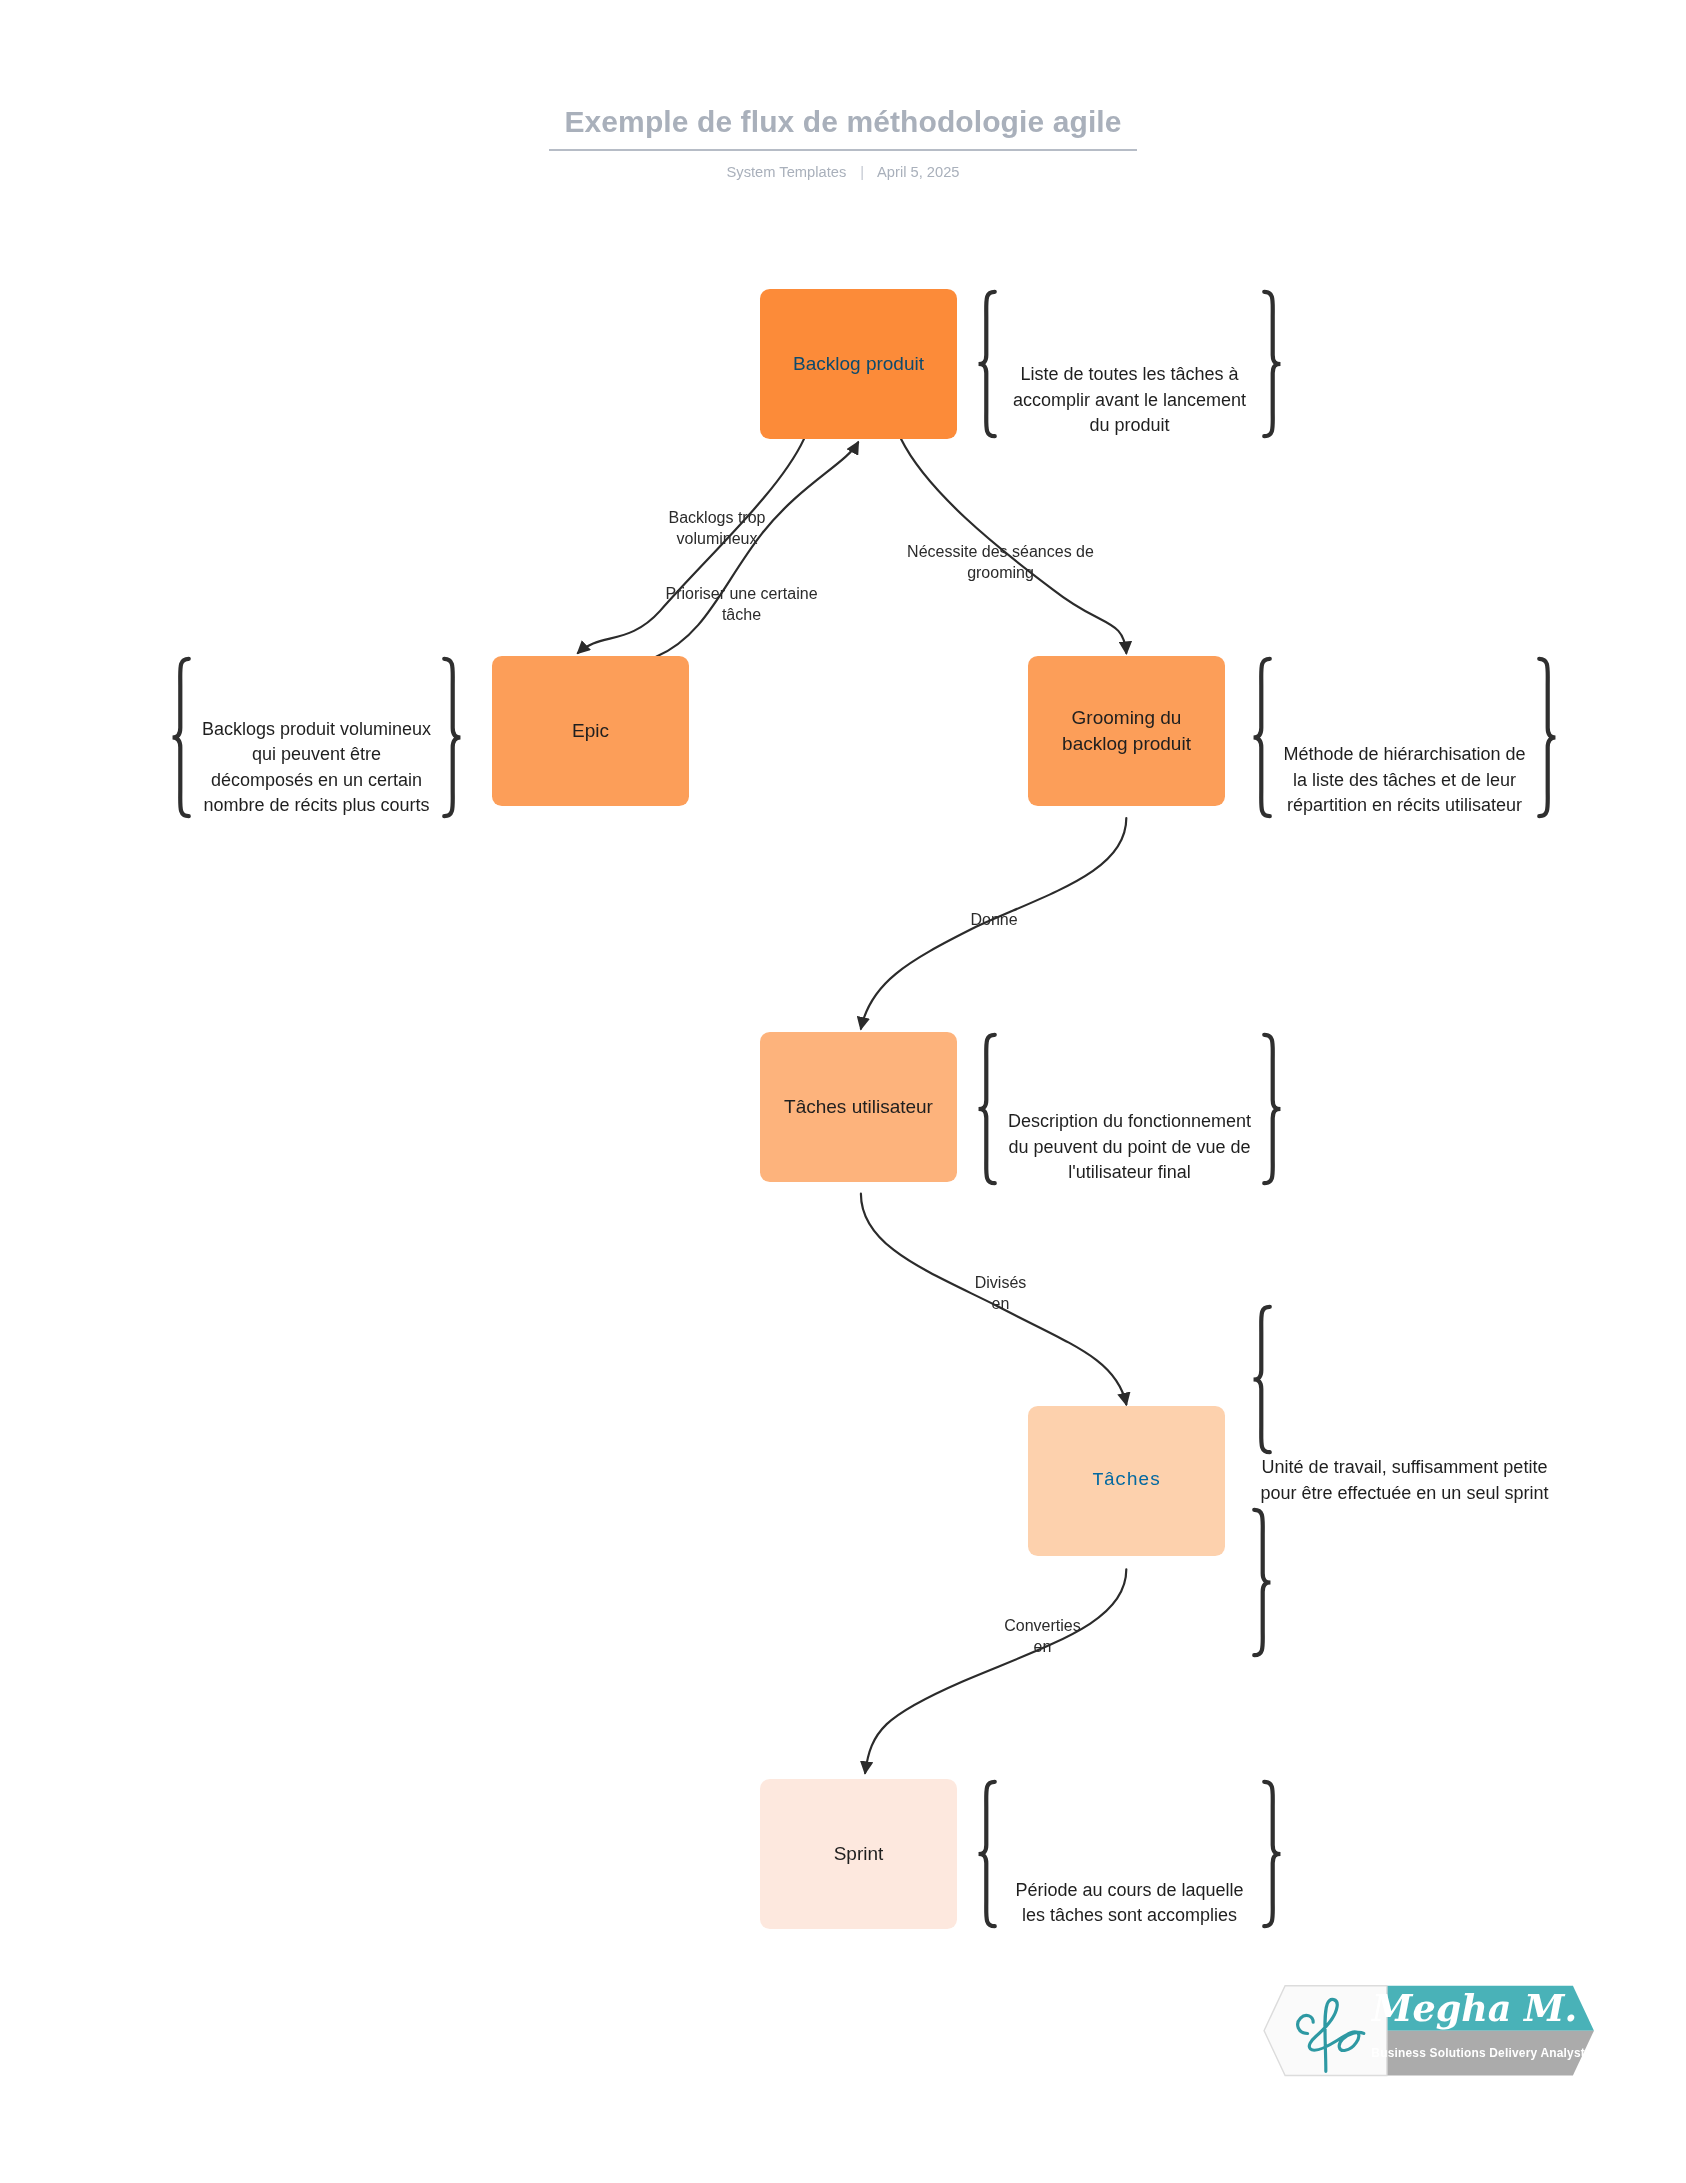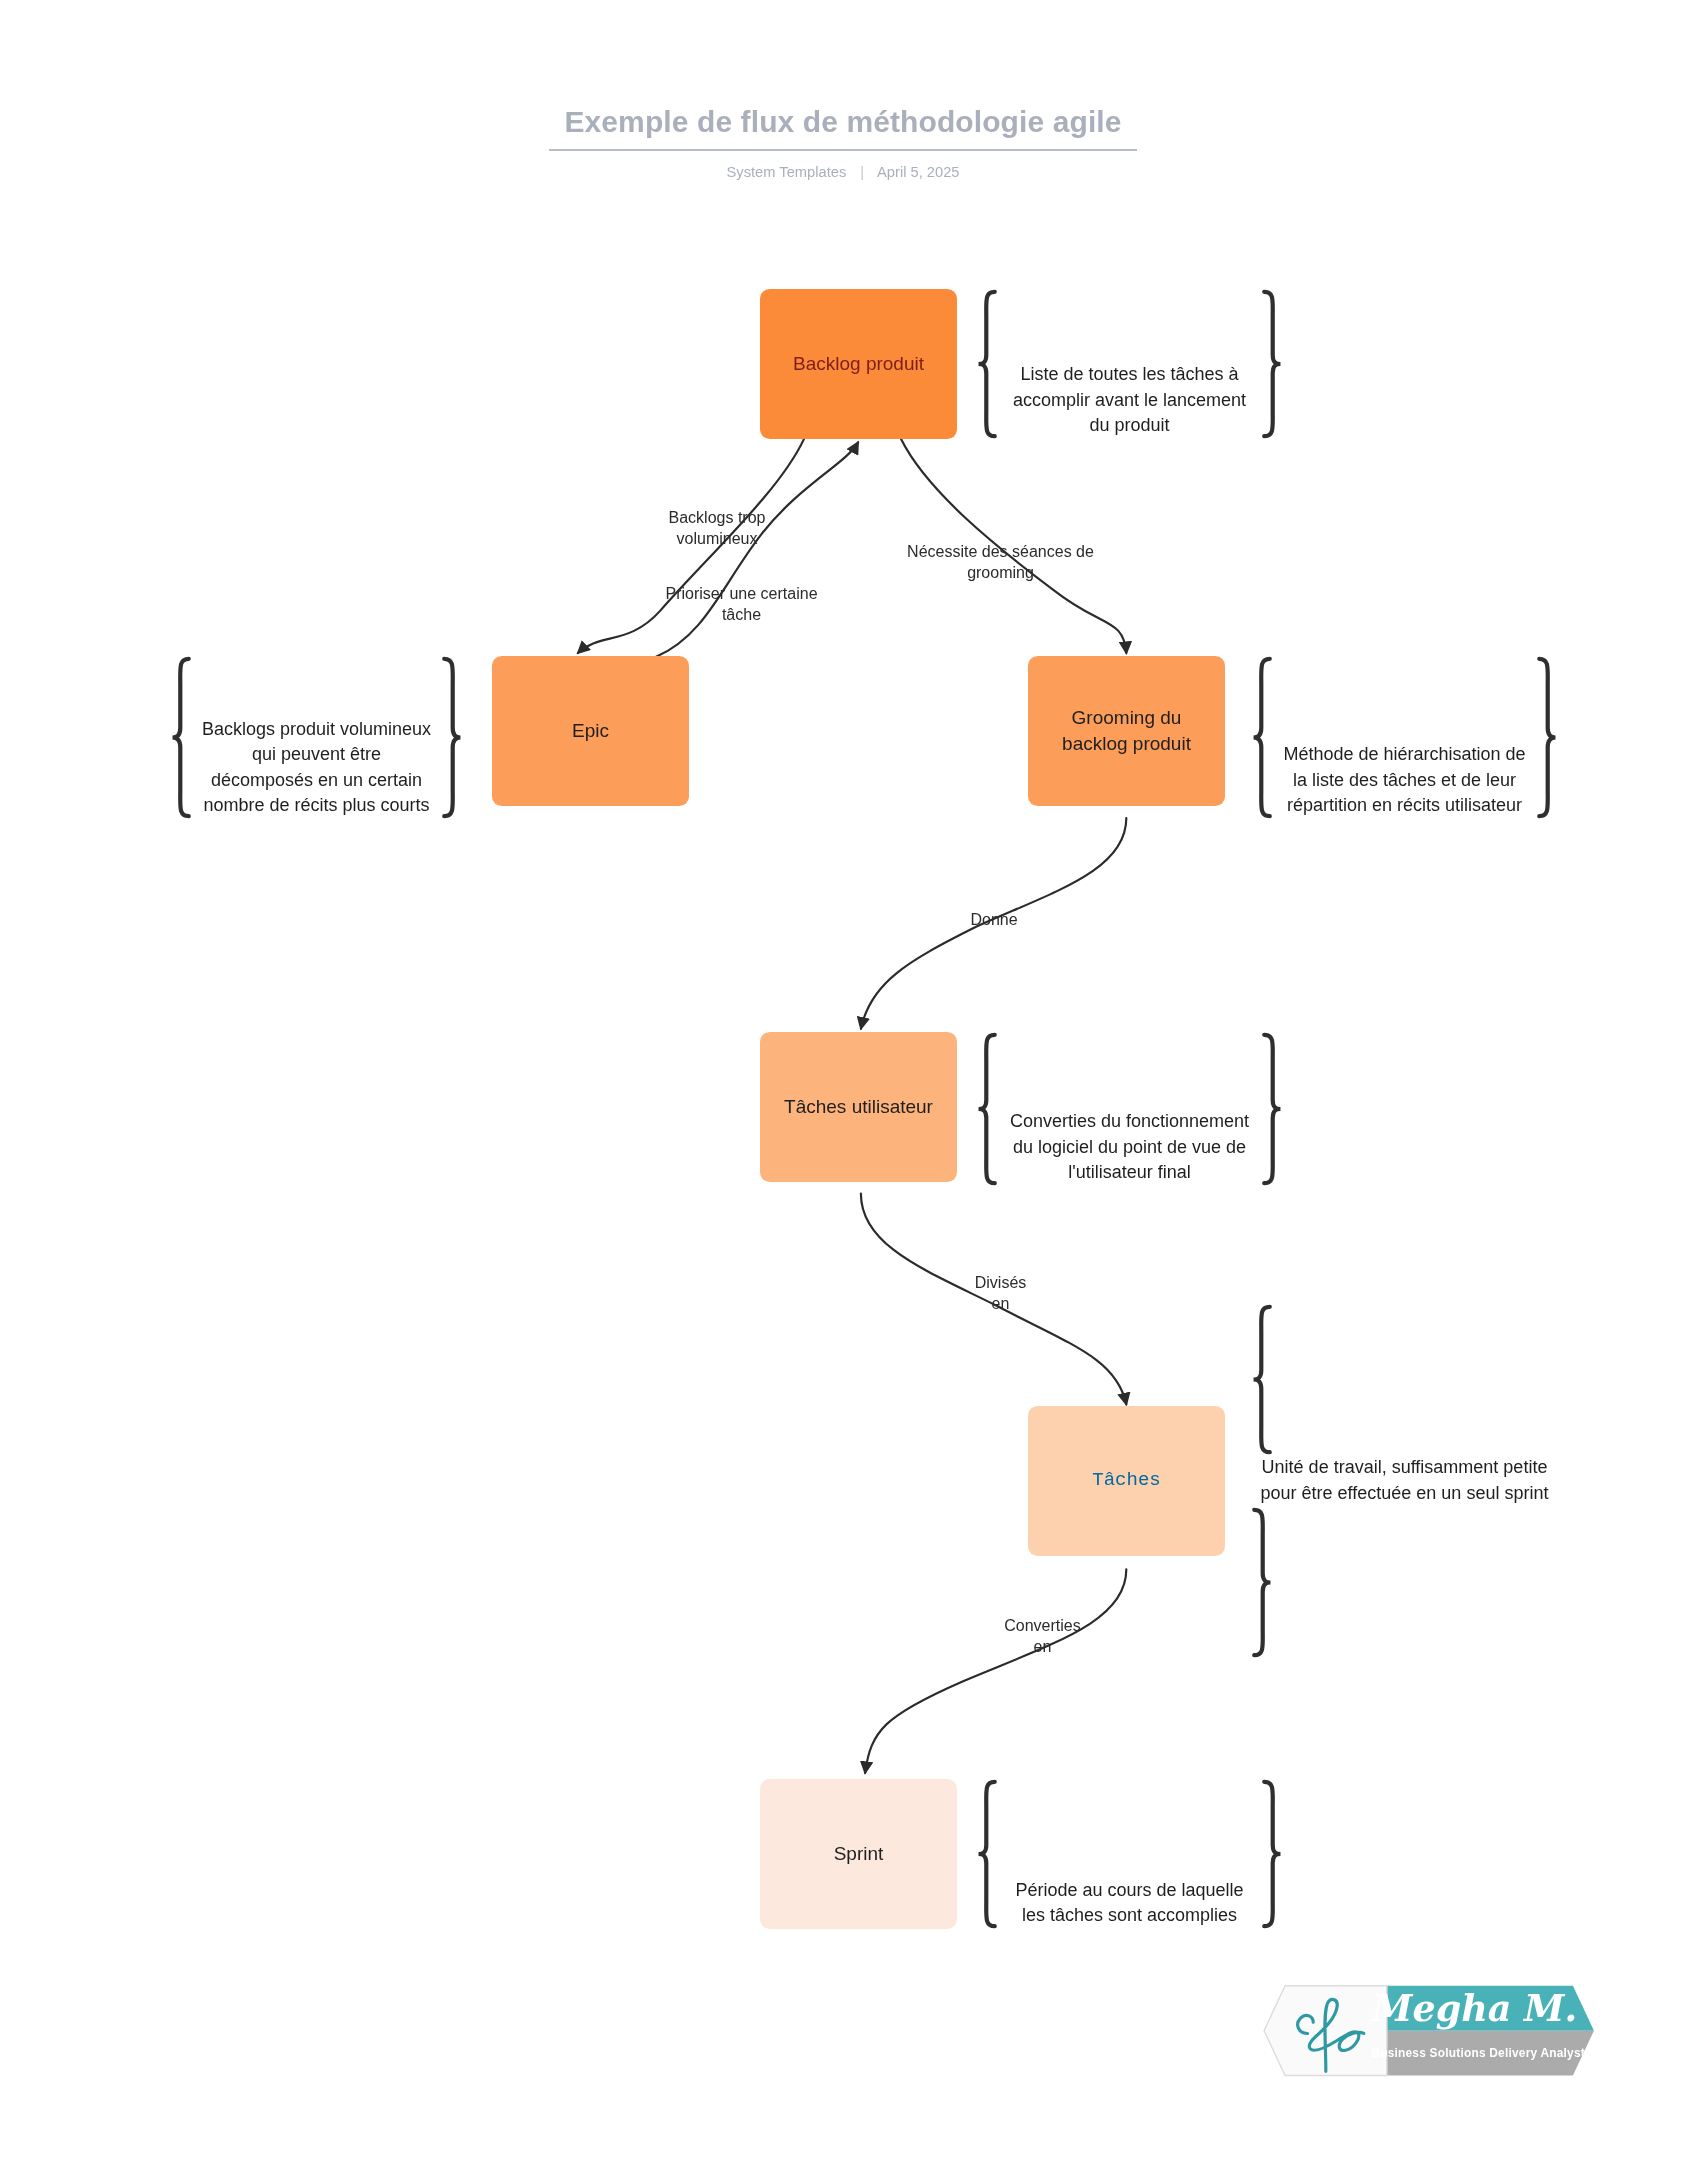--- a/index.html
+++ b/index.html
@@ -167,21 +167,21 @@
       <path d="M 1283 625 C 1320 700, 1420 780, 1500 840 C 1570 895, 1600 880, 1604 930" marker-end="url(#arrow)"></path>
 
       <path d="M 1604 1165 C 1604 1240, 1500 1270, 1390 1320 C 1290 1370, 1240 1400, 1226 1465" marker-end="url(#arrow)"></path>
 
       <path d="M 1226 1700 C 1226 1775, 1320 1810, 1420 1860 C 1525 1915, 1590 1935, 1604 2000" marker-end="url(#arrow)"></path>
 
       <path d="M 1604 2235 C 1604 2310, 1500 2340, 1370 2395 C 1260 2443, 1240 2465, 1232 2525" marker-end="url(#arrow)"></path>
     </g>
   </svg>
 
-  <div class="node" style="left:760px; top:289px; width:197px; height:150px; background:#FC8B39; color:#7f1d1d;">
+  <div class="node" style="left:760px; top:289px; width:197px; height:150px; background:#FC8B39; color:#0c4a6e;">
     <span>Backlog produit</span>
   </div>
 
   <div class="node" style="left:492px; top:656px; width:197px; height:150px; background:#FC9E59; color:#1f1f1f;">
     <span>Epic</span>
   </div>
 
   <div class="node" style="left:1028px; top:656px; width:197px; height:150px; background:#FC9E59; color:#1f1f1f;">
     <span>Grooming du backlog produit</span>
   </div>
@@ -239,21 +239,21 @@
       </svg>
     </span>
   </div>
 
   <div class="desc" style="left:975px; top:1032px; width:309px; height:154px;">
     <span class="brace">
       <svg viewBox="0 0 34 220" preserveAspectRatio="none">
         <path d="M28 4 C14 4, 16 16, 16 40 L16 97 C16 107, 12 110, 5 110 C12 110, 16 113, 16 123 L16 180 C16 204, 14 216, 28 216" fill="none" stroke="#2f2f2f" stroke-width="4.2" stroke-linecap="round" vector-effect="non-scaling-stroke"></path>
       </svg>
     </span>
-    <span class="desc-text">Converties du fonctionnement du logiciel du point de vue de l'utilisateur final</span>
+    <span class="desc-text">Description du fonctionnement du peuvent du point de vue de l'utilisateur final</span>
     <span class="brace">
       <svg viewBox="0 0 34 220" preserveAspectRatio="none">
         <path d="M6 4 C20 4, 18 16, 18 40 L18 97 C18 107, 22 110, 29 110 C22 110, 18 113, 18 123 L18 180 C18 204, 20 216, 6 216" fill="none" stroke="#2f2f2f" stroke-width="4.2" stroke-linecap="round" vector-effect="non-scaling-stroke"></path>
       </svg>
     </span>
   </div>
 
   <div class="desc" style="left:1250px; top:1406px; width:309px; height:150px;flex-direction:column;">
     <span class="brace">
       <svg viewBox="0 0 34 214" preserveAspectRatio="none">

